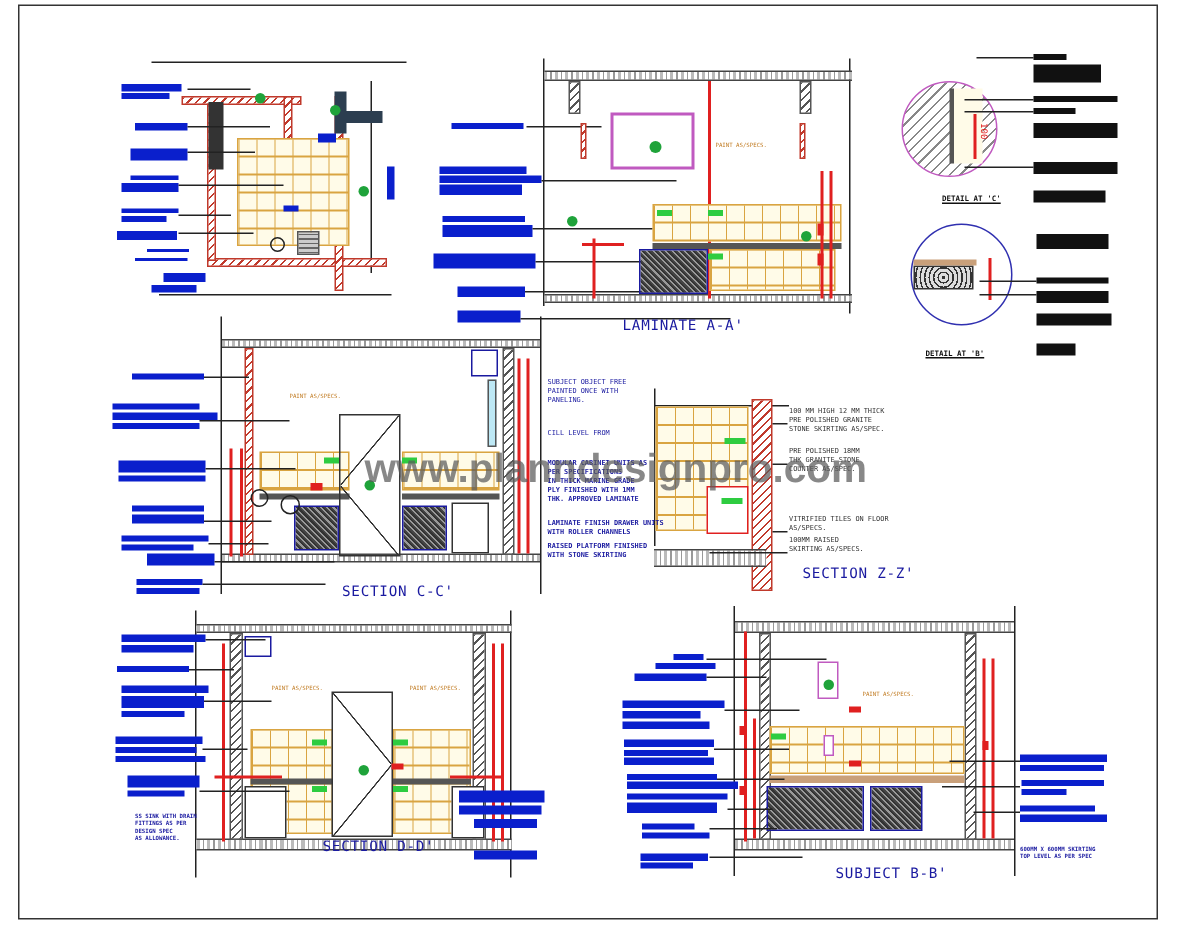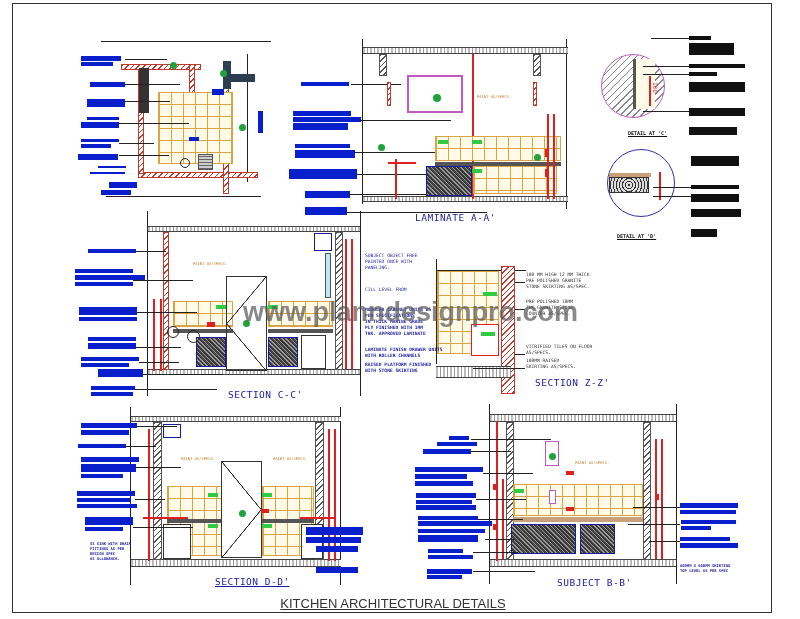--- a/index.html
+++ b/index.html
@@ -306,21 +306,21 @@
 AS ALLOWANCE.</span>
     <div class="redact-blue" style="left:243px;top:128px;width:57px;height:8px;"></div>
     <div class="redact-blue" style="left:243px;top:138px;width:55px;height:6px;"></div>
     <div class="redact-blue" style="left:253px;top:147px;width:42px;height:6px;"></div>
     <div class="redact-blue" style="left:253px;top:168px;width:42px;height:6px;"></div>
     <div class="leader" style="left:74px;top:27px;width:40px;"></div>
     <div class="leader" style="left:63px;top:47px;width:30px;"></div>
     <div class="leader" style="left:73px;top:68px;width:45px;"></div>
     <div class="leader" style="left:72px;top:100px;width:30px;"></div>
     <div class="leader" style="left:70px;top:128px;width:60px;"></div>
-    <span class="sec-title" style="left:152px;top:177px;text-decoration:underline;">SECTION D-D'</span>
+    <span class="sec-title" style="left:152px;top:160px;">SECTION D-D'</span>
   </div>
 
   <div class="view" style="left:400px;top:395px;width:360px;height:195px;">
     <div class="leader-v" style="left:76px;top:5px;height:180px;"></div>
     <div class="leader-v" style="left:263px;top:5px;height:180px;"></div>
     <div class="slab" style="left:77px;top:15px;width:186px;height:8px;"></div>
     <div class="slab" style="left:77px;top:160px;width:186px;height:8px;"></div>
     <div class="hatch-gray" style="left:93px;top:23px;width:8px;height:138px;"></div>
     <div class="hatch-gray" style="left:230px;top:23px;width:8px;height:138px;"></div>
     <div class="magenta-box" style="left:132px;top:42px;width:14px;height:25px;border-width:1.5px;"></div>
@@ -377,14 +377,13 @@
     <span class="note" style="left:267px;top:164px;font-size:3.8px;line-height:5px;font-weight:bold;">600MM X 600MM SKIRTING
 TOP LEVEL AS PER SPEC</span>
     <div class="leader" style="left:220px;top:108px;width:47px;"></div>
     <div class="leader" style="left:215px;top:125px;width:52px;"></div>
     <div class="leader" style="left:236px;top:142px;width:31px;"></div>
     <span class="sec-title" style="left:144px;top:178px;">SUBJECT B-B'</span>
   </div>
 
   <div class="watermark">www.planndesignpro.com</div>
 
-  <div class="main-title">KITCHEN ARCHITECTURAL DETAILS</div>
 </div>
 
 </body></html>

